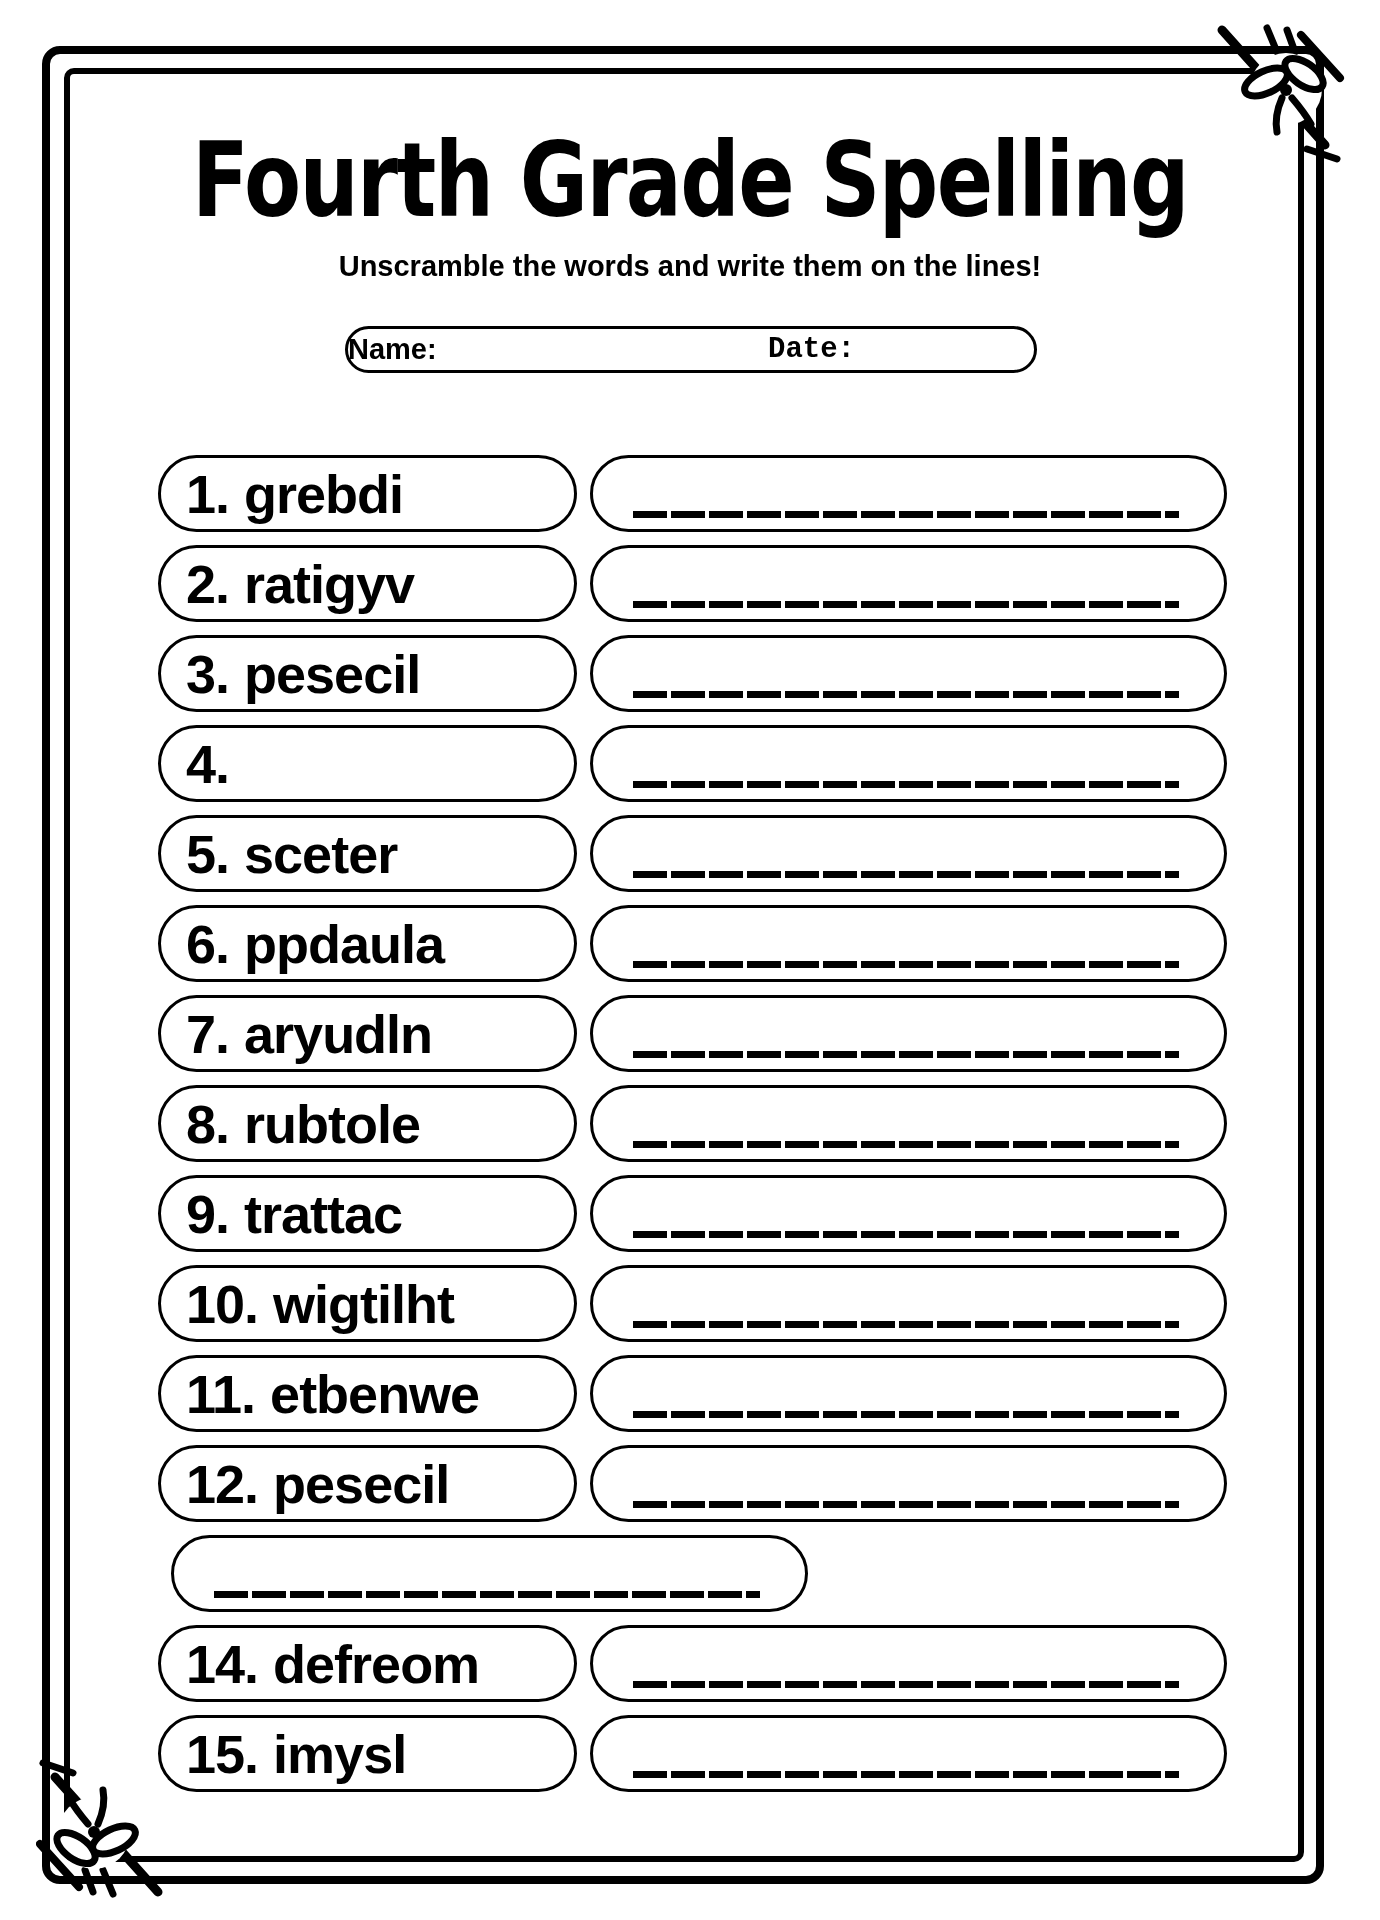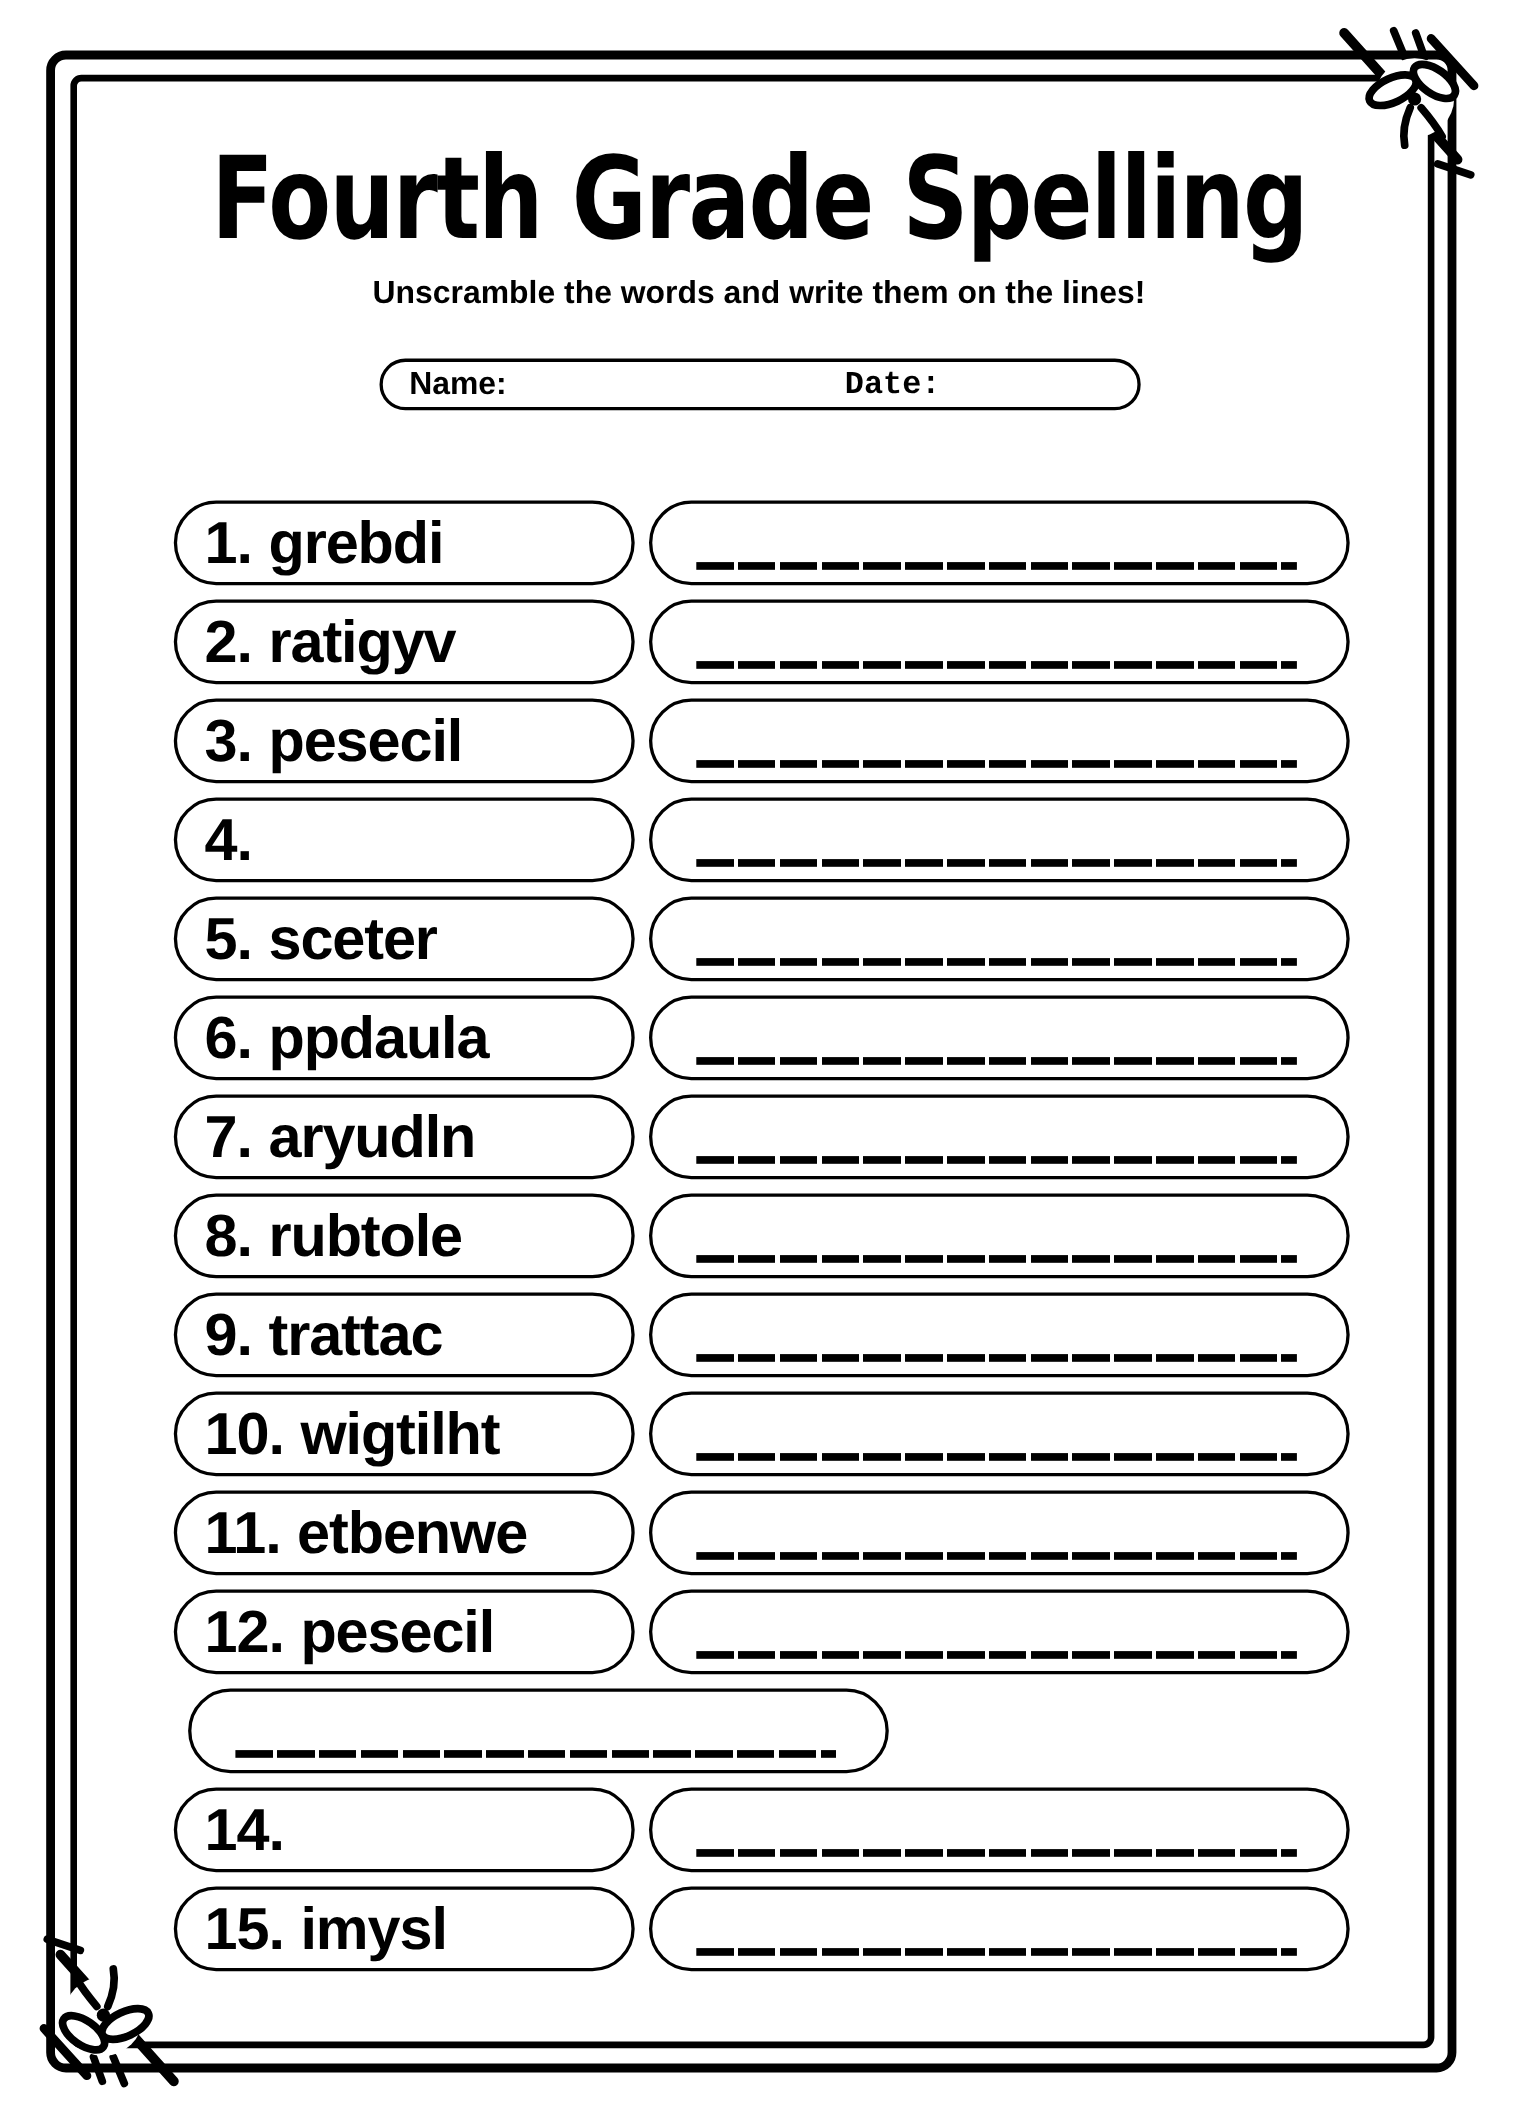--- a/index.html
+++ b/index.html
@@ -24,21 +24,21 @@
   }
   .page-subtitle{
     position:absolute;top:250px;left:0;width:100%;text-align:center;
     font-weight:bold;font-size:29px;letter-spacing:0px;white-space:nowrap;
   }
   .name-date-pill{
     position:absolute;left:345px;top:326px;width:692px;height:47px;
     border:3px solid var(--ink,#000);border-radius:26px;box-sizing:border-box;
     display:flex;align-items:center;font-weight:bold;font-size:29px;
   }
-  .name-label{margin-left:24px;}
+  .name-label{}
   .date-label{position:absolute;left:420px;font-family:Liberation Mono, monospace;}
   .name-blank{position:absolute;left:130px;width:290px;height:100%;}
   .date-blank{position:absolute;left:510px;right:10px;height:100%;}
   .rows{position:absolute;left:158px;top:455px;}
   .row{display:flex;margin-bottom:13px;}
   .word-pill{
     width:419px;height:77px;border:3px solid var(--ink,#000);
     border-radius:40px;box-sizing:border-box;
     display:flex;align-items:center;padding-left:25px;
     font-weight:bold;font-size:54px;letter-spacing:-1px;white-space:nowrap;
@@ -226,20 +226,21 @@
 
   <div class="row">
     <div class="answer-pill">
       <div class="answer-line"></div>
     </div>
   </div>
 
   <div class="row">
     <div class="word-pill">
       <span class="num">14.</span>
+      <span class="word">defreom</span>
     </div>
     <div class="answer-pill">
       <div class="answer-line"></div>
     </div>
   </div>
 
   <div class="row">
     <div class="word-pill">
       <span class="num">15.</span>
       <span class="word">imysl</span>

